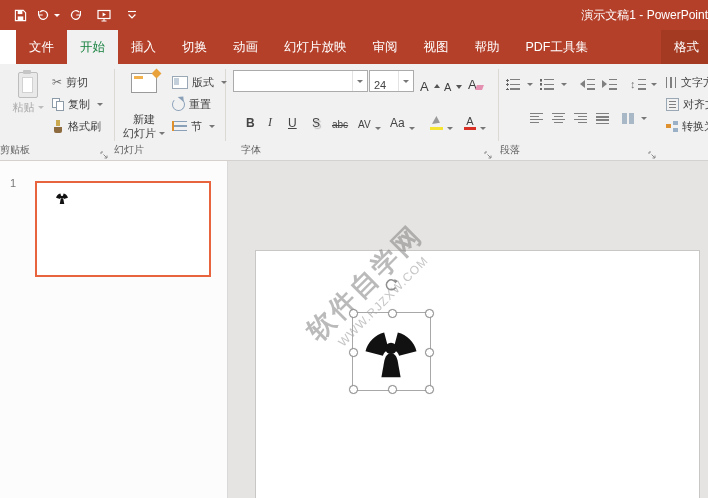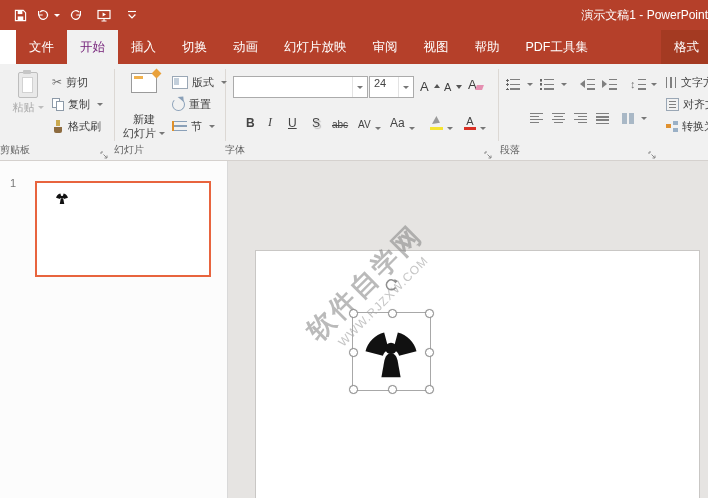--- a/index.html
+++ b/index.html
@@ -9,21 +9,21 @@
   
   .titlebar{position:absolute;left:0;top:0;width:708px;height:30px;background:#B5402A;color:#fff}
   .qat{position:absolute;left:6px;top:0;height:30px;display:flex;align-items:center}
   .qbtn{width:28px;height:30px;display:flex;align-items:center;justify-content:center;gap:2px}
   .title{position:absolute;left:0;right:0;top:0;height:30px;line-height:30px;text-align:right;font-size:12px;pointer-events:none}
   .ctx-header{position:absolute;right:0;top:0;width:68px;height:30px;background:#D06A4C;color:#fff;
               font-size:12px;text-align:center;line-height:30px}
   
   .tabrow{position:absolute;left:16px;top:30px;width:708px;height:34px;background:#B5402A;display:flex;align-items:stretch}
   .tab{height:34px;line-height:34px;padding:0 13px;color:#fff;font-size:12.5px;white-space:nowrap;cursor:default}
-  .tab.selected{background:#F1F1F1;color:#701a75}
+  .tab.selected{background:#F1F1F1;color:#15803d}
   .tab.ctx{margin-left:auto;margin-right:12px;background:#A43A22}
   
   .ribbon{position:absolute;left:0;top:64px;width:708px;height:96px;background:#F1F1F1;border-bottom:1px solid #D5D1CE}
   .gsep{position:absolute;top:5px;height:72px;width:1px;background:#DCD8D4}
   .grouplabel{position:absolute;bottom:3px;font-size:10px;color:#5f5f5f;text-align:left}
   .launcher{position:absolute;bottom:4px;width:10px;height:10px}
   .sbtn{position:absolute;height:20px;display:flex;align-items:center;gap:4px;font-size:11px;color:#3f3f3f;white-space:nowrap}
   .bigbtn{position:absolute;display:flex;flex-direction:column;align-items:center;font-size:11px;color:#3f3f3f;top:6px;height:70px}
   .bigbtn .lblrow{display:flex;align-items:center;margin-top:3px;line-height:13px}
   .car{width:0;height:0;border-left:3px solid transparent;border-right:3px solid transparent;border-top:3.5px solid #777;margin-left:3px;display:inline-block}
@@ -86,21 +86,21 @@
   .fbtn .u{text-decoration:underline}
   .fbtn .sh{text-shadow:1.5px 1.5px 1px #b9b9b9}
   .fbtn .st{text-decoration:line-through;font-size:10px}
   .fbtn .sm{font-size:10px}
   .ic-pen{position:relative;width:13px;height:14px;display:inline-block}
   .ic-pen:before{content:"";position:absolute;left:2px;top:0;width:8px;height:8px;background:#9a9a9a;clip-path:polygon(0 100%,55% 0,100% 85%)}
   .ic-pen:after{content:"";position:absolute;left:0;bottom:0;width:13px;height:3.5px;background:#F5E431}
   .ic-fc{position:relative;width:12px;height:15px;display:inline-block;text-align:center;font-size:11px;color:#444}
   .ic-fc:after{content:"";position:absolute;left:0;bottom:0;width:12px;height:3.5px;background:#D93025}
   .eraser{width:7px;height:5px;background:#E58FB1;display:inline-block;transform:skewX(-20deg);margin:7px 0 0 -1px}
-  .combo{position:absolute;top:12px;height:20px;background:#fff;border:1px solid #ABABAB;display:flex;align-items:flex-start;font-size:11px;color:#444}
+  .combo{position:absolute;top:6px;height:20px;background:#fff;border:1px solid #ABABAB;display:flex;align-items:flex-end;font-size:11px;color:#444}
   .combo .val{flex:1;padding:0 4px;overflow:hidden}
   .combo .dd{width:14px;height:100%;display:flex;align-items:center;justify-content:center;border-left:1px solid #E3E3E3}
   .combo .dd .car{margin-left:0}
   
   .thumbs{position:absolute;left:0;top:161px;width:228px;height:337px;background:#FCFCFC;border-right:1px solid #D9D9D9;box-sizing:border-box}
   .slide-num{position:absolute;left:10px;top:16px;font-size:11px;color:#787878}
   .thumb{position:absolute;left:35px;top:20px;width:172px;height:92px;background:#fff;border:2px solid #E8643E}
   .thumb svg{position:absolute;left:18px;top:8px}
   .canvas{position:absolute;left:228px;top:161px;width:480px;height:337px;background:#E6E4E2;overflow:hidden}
   .slide{position:absolute;left:27px;top:89px;width:443px;height:300px;background:#fff;border:1px solid #C9C7C5;z-index:1}
@@ -291,21 +291,21 @@
     </div>
   <div class="fbtn" style="left:430px">
       <span class="ic-pen"></span>
       <i class="car"></i>
     </div>
   <div class="fbtn" style="left:464px">
       <span class="ic-fc">A</span>
       <i class="car"></i>
     </div>
 
-  <div class="grouplabel" style="left:225px;width:273px">字体</div>
+  <div class="grouplabel" style="left:241px;width:273px">字体</div>
   <div class="launcher" style="left:484px">
     <svg width="9" height="9" viewBox="0 0 9 9">
         <path d="M1,3 V1 H3" stroke="#8a8a8a" fill="none"></path>
         <path d="M3.5,3.5 L7,7 M7,4.5 V7 H4.5" stroke="#8a8a8a" fill="none"></path>
       </svg>
   </div>
 
   <div class="sbtn" style="left:506px;top:10px">
       <span class="ic-bullets"></span>
       <i class="car"></i>

